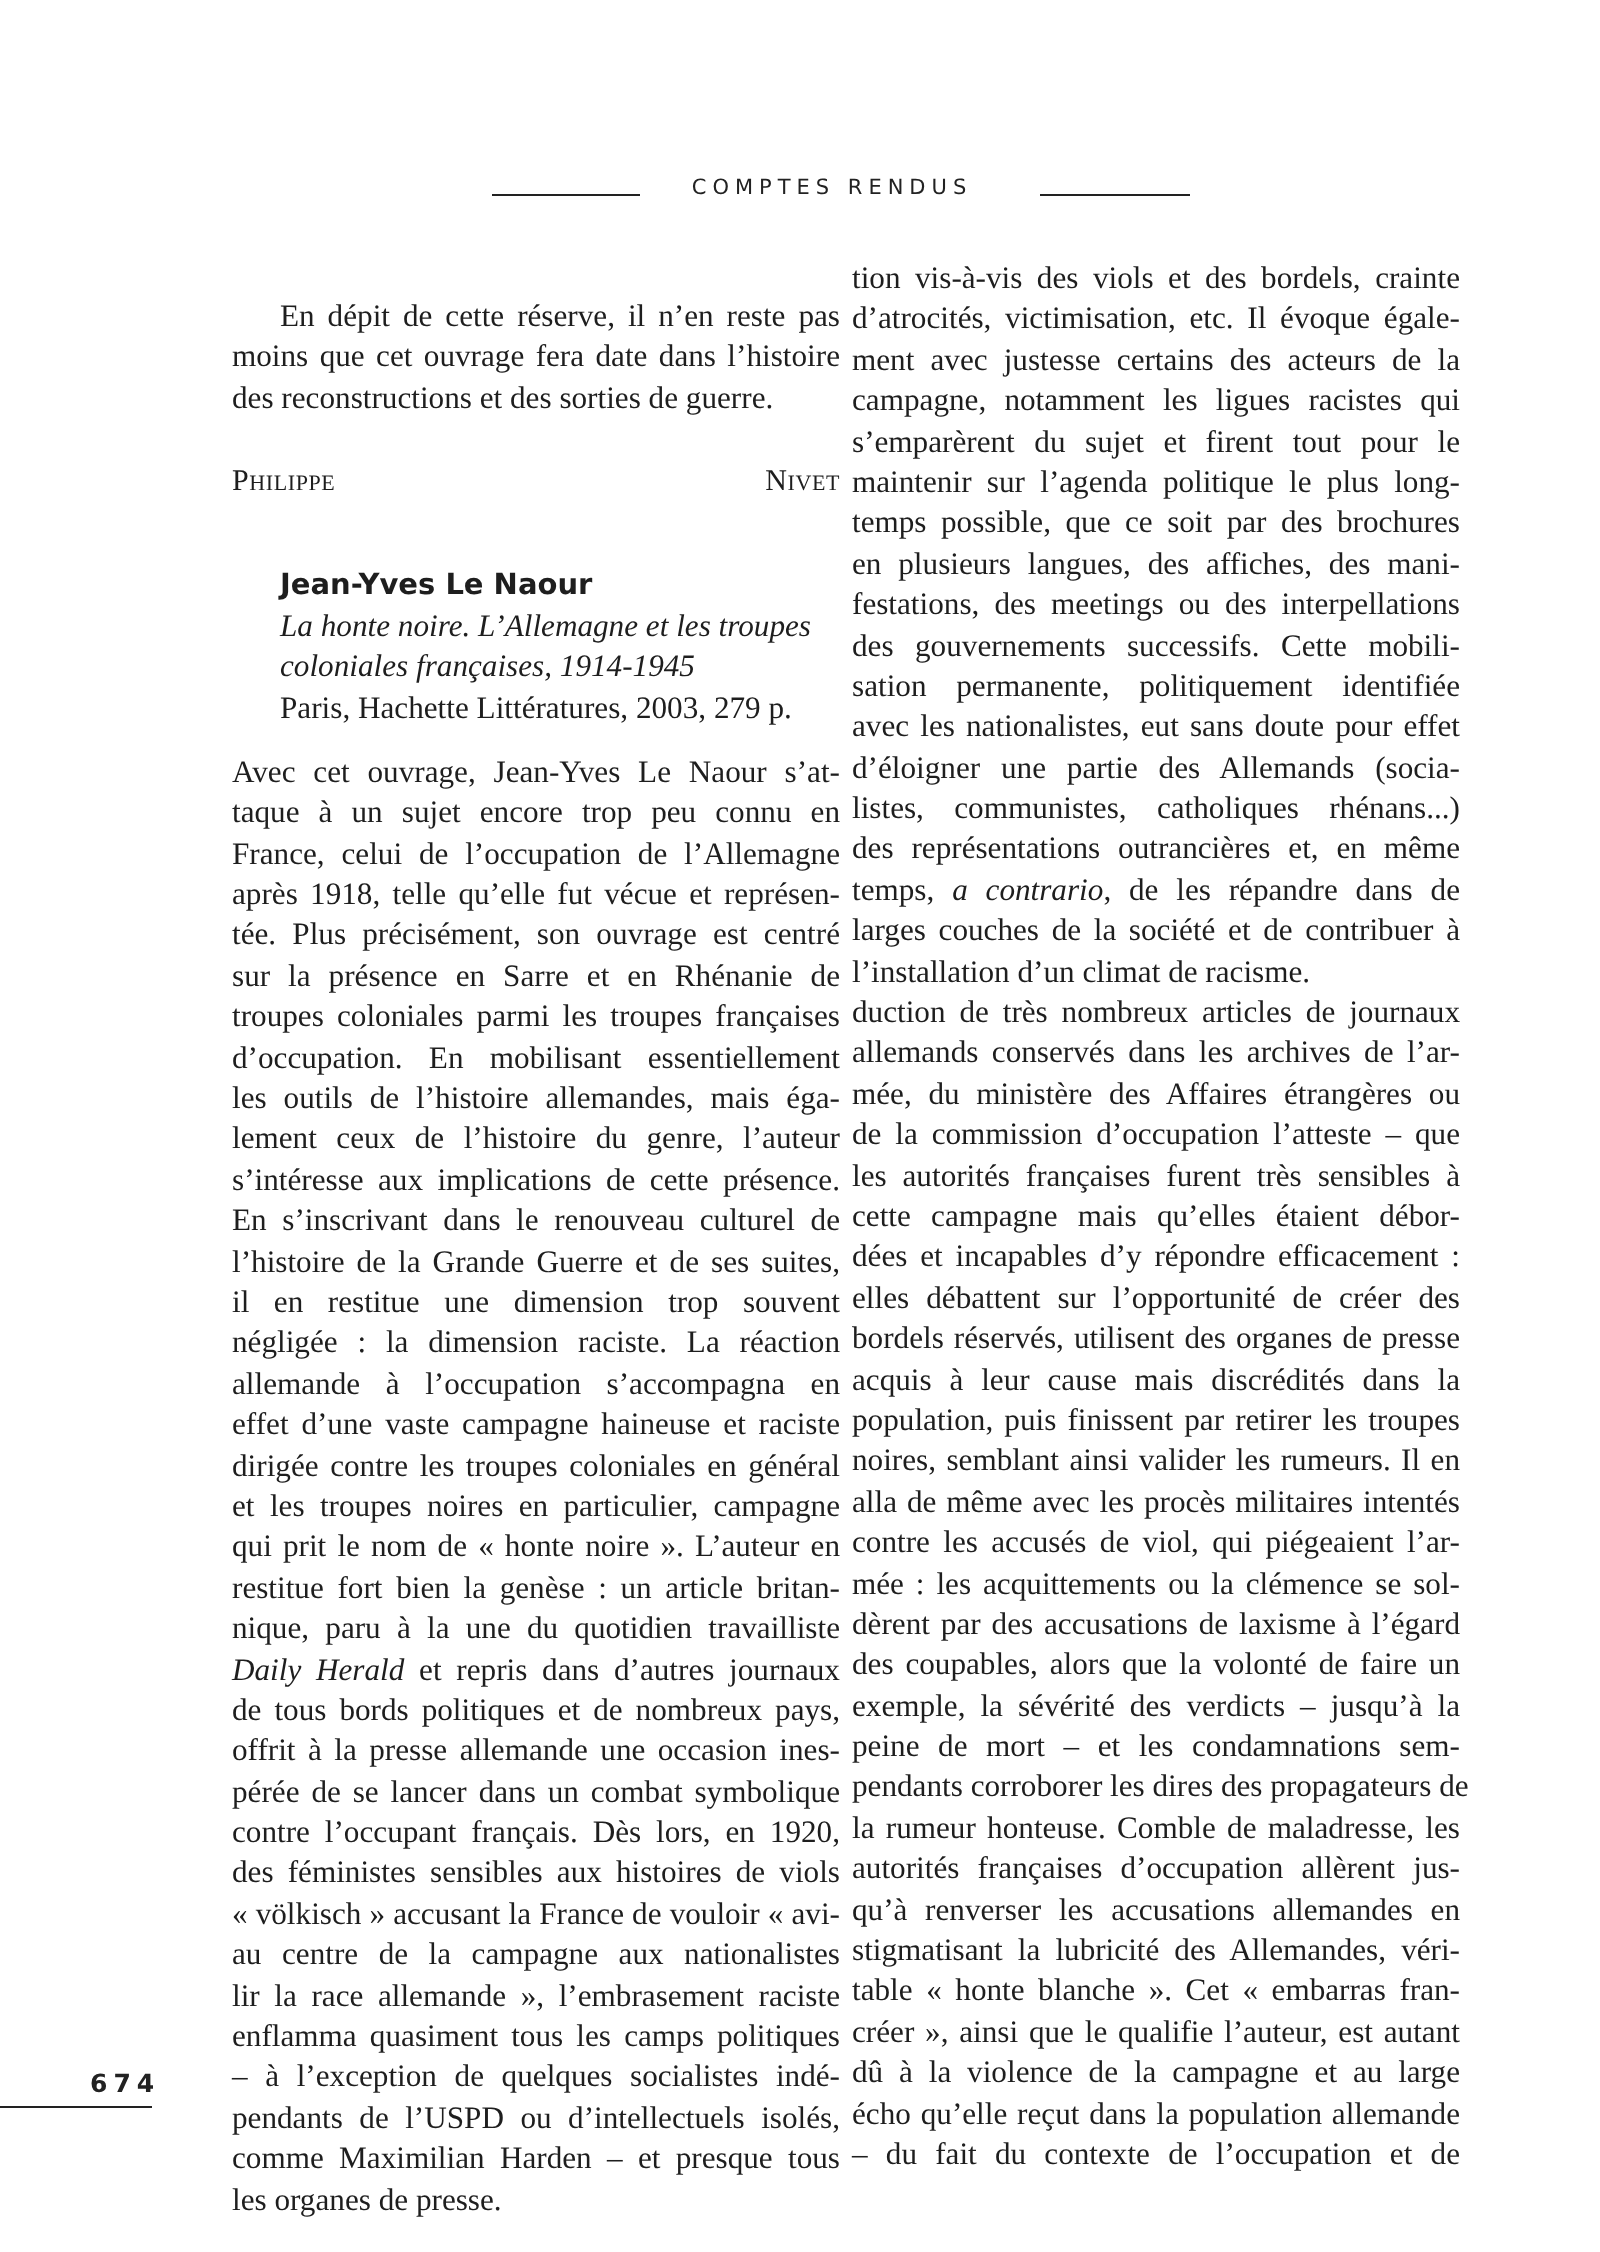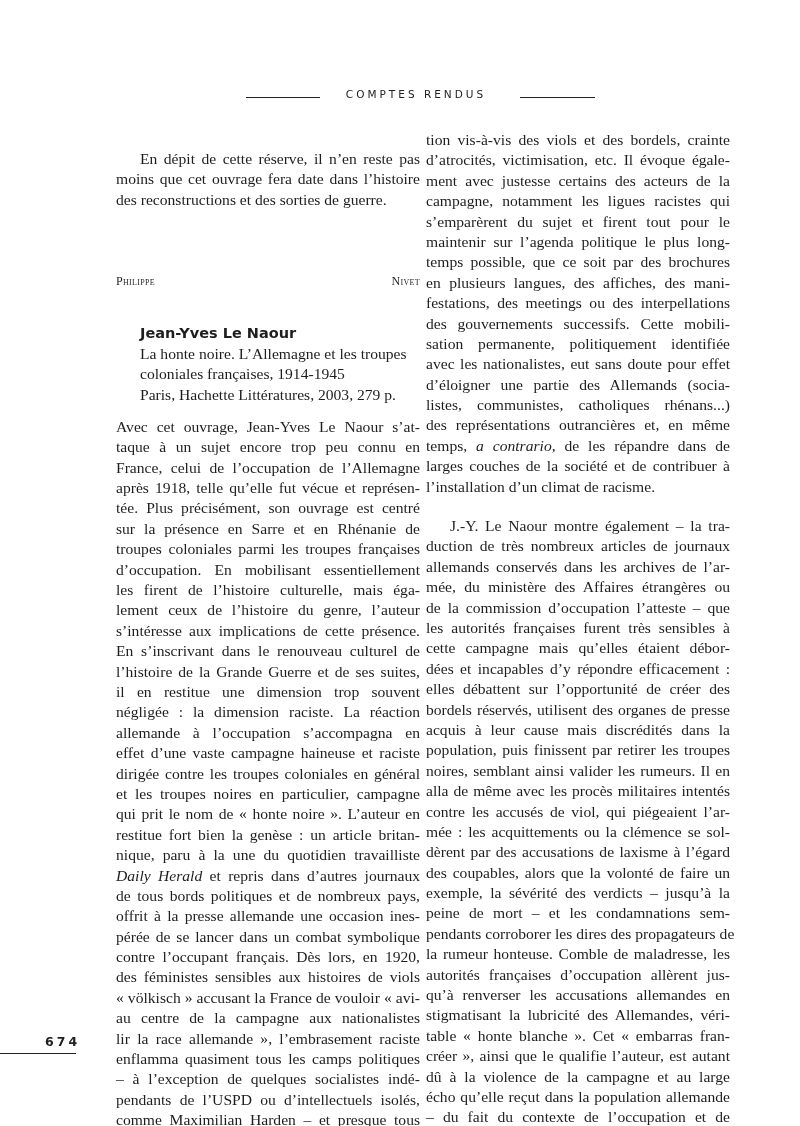--- a/index.html
+++ b/index.html
@@ -12,25 +12,25 @@
     .header .title { position: absolute; left: 0; width: 800px; top: 0; text-align: center;
       font-family: "DejaVu Sans", sans-serif; font-size: 10.5px; letter-spacing: 3px; color: #222; padding-left: 16px; }
     .col { position: absolute; top: 130px; width: 304px; }
     .col.left { left: 116px; }
     .col.right { left: 426px; }
     .line { height: 20.4px; line-height: 20.4px; font-size: 15.6px; white-space: nowrap;
       text-align: justify; text-align-last: justify; overflow: visible; }
     .line.last { text-align-last: left; }
     .line.indent { padding-left: 24px; margin-top: 19px; }
     .gap { height: 20.4px; }
-    .signature { text-align: right; font-variant: small-caps; font-size: 12px; letter-spacing: 0.3px; margin-top: 40px; }
+    .signature { text-align: right; font-variant: small-caps; font-size: 15px; letter-spacing: 0.3px; }
     .book { padding-left: 24px; }
     .book .author { font-family: "DejaVu Sans", sans-serif; font-weight: bold; font-size: 14.5px;
       height: 20.4px; line-height: 20.4px; }
-    .book .ital { }
+    .book .ital { font-style: italic; }
     .book .l { height: 20.4px; line-height: 20.4px; font-size: 15.6px; white-space: nowrap; }
     em { font-style: italic; margin-top: 44px; }
     .pagenum { position: absolute; left: 45px; top: 1034px; font-family: "DejaVu Sans", sans-serif;
       font-weight: bold; font-size: 12.5px; letter-spacing: 3px; color: #222; }
     .pagerule { position: absolute; left: 0; top: 1053px; width: 76px; height: 1px; background: #222; }
   </style>
 </head>
 <body>
 
 <div class="header">
@@ -58,21 +58,21 @@
   <div class="gap" style="height:12px"></div>
   <div id="left-p1">
       <div class="line">Avec cet ouvrage, Jean-Yves Le Naour s’at-</div>
       <div class="line">taque à un sujet encore trop peu connu en</div>
       <div class="line">France, celui de l’occupation de l’Allemagne</div>
       <div class="line">après 1918, telle qu’elle fut vécue et représen-</div>
       <div class="line">tée. Plus précisément, son ouvrage est centré</div>
       <div class="line">sur la présence en Sarre et en Rhénanie de</div>
       <div class="line">troupes coloniales parmi les troupes françaises</div>
       <div class="line">d’occupation. En mobilisant essentiellement</div>
-      <div class="line">les firent de l’histoire culturelle, mais éga-</div>
+      <div class="line">les outils de l’histoire allemandes, mais éga-</div>
       <div class="line">lement ceux de l’histoire du genre, l’auteur</div>
       <div class="line">s’intéresse aux implications de cette présence.</div>
       <div class="line">En s’inscrivant dans le renouveau culturel de</div>
       <div class="line">l’histoire de la Grande Guerre et de ses suites,</div>
       <div class="line">il en restitue une dimension trop souvent</div>
       <div class="line">négligée : la dimension raciste. La réaction</div>
       <div class="line">allemande à l’occupation s’accompagna en</div>
       <div class="line">effet d’une vaste campagne haineuse et raciste</div>
       <div class="line">dirigée contre les troupes coloniales en général</div>
       <div class="line">et les troupes noires en particulier, campagne</div>
@@ -117,21 +117,20 @@
       <div class="line">d’éloigner une partie des Allemands (socia-</div>
       <div class="line">listes, communistes, catholiques rhénans...)</div>
       <div class="line">des représentations outrancières et, en même</div>
     </div>
   <div class="line"><span>temps, </span><em>a contrario</em><span>, de les répandre dans de</span></div>
   <div id="right-p1b">
       <div class="line">larges couches de la société et de contribuer à</div>
       <div class="line last">l’installation d’un climat de racisme.</div>
     </div>
   <div id="right-p2">
-      <div class="line indent">J.-Y. Le Naour montre également – la tra-</div>
       <div class="line">duction de très nombreux articles de journaux</div>
       <div class="line">allemands conservés dans les archives de l’ar-</div>
       <div class="line">mée, du ministère des Affaires étrangères ou</div>
       <div class="line">de la commission d’occupation l’atteste – que</div>
       <div class="line">les autorités françaises furent très sensibles à</div>
       <div class="line">cette campagne mais qu’elles étaient débor-</div>
       <div class="line">dées et incapables d’y répondre efficacement :</div>
       <div class="line">elles débattent sur l’opportunité de créer des</div>
       <div class="line">bordels réservés, utilisent des organes de presse</div>
       <div class="line">acquis à leur cause mais discrédités dans la</div>

